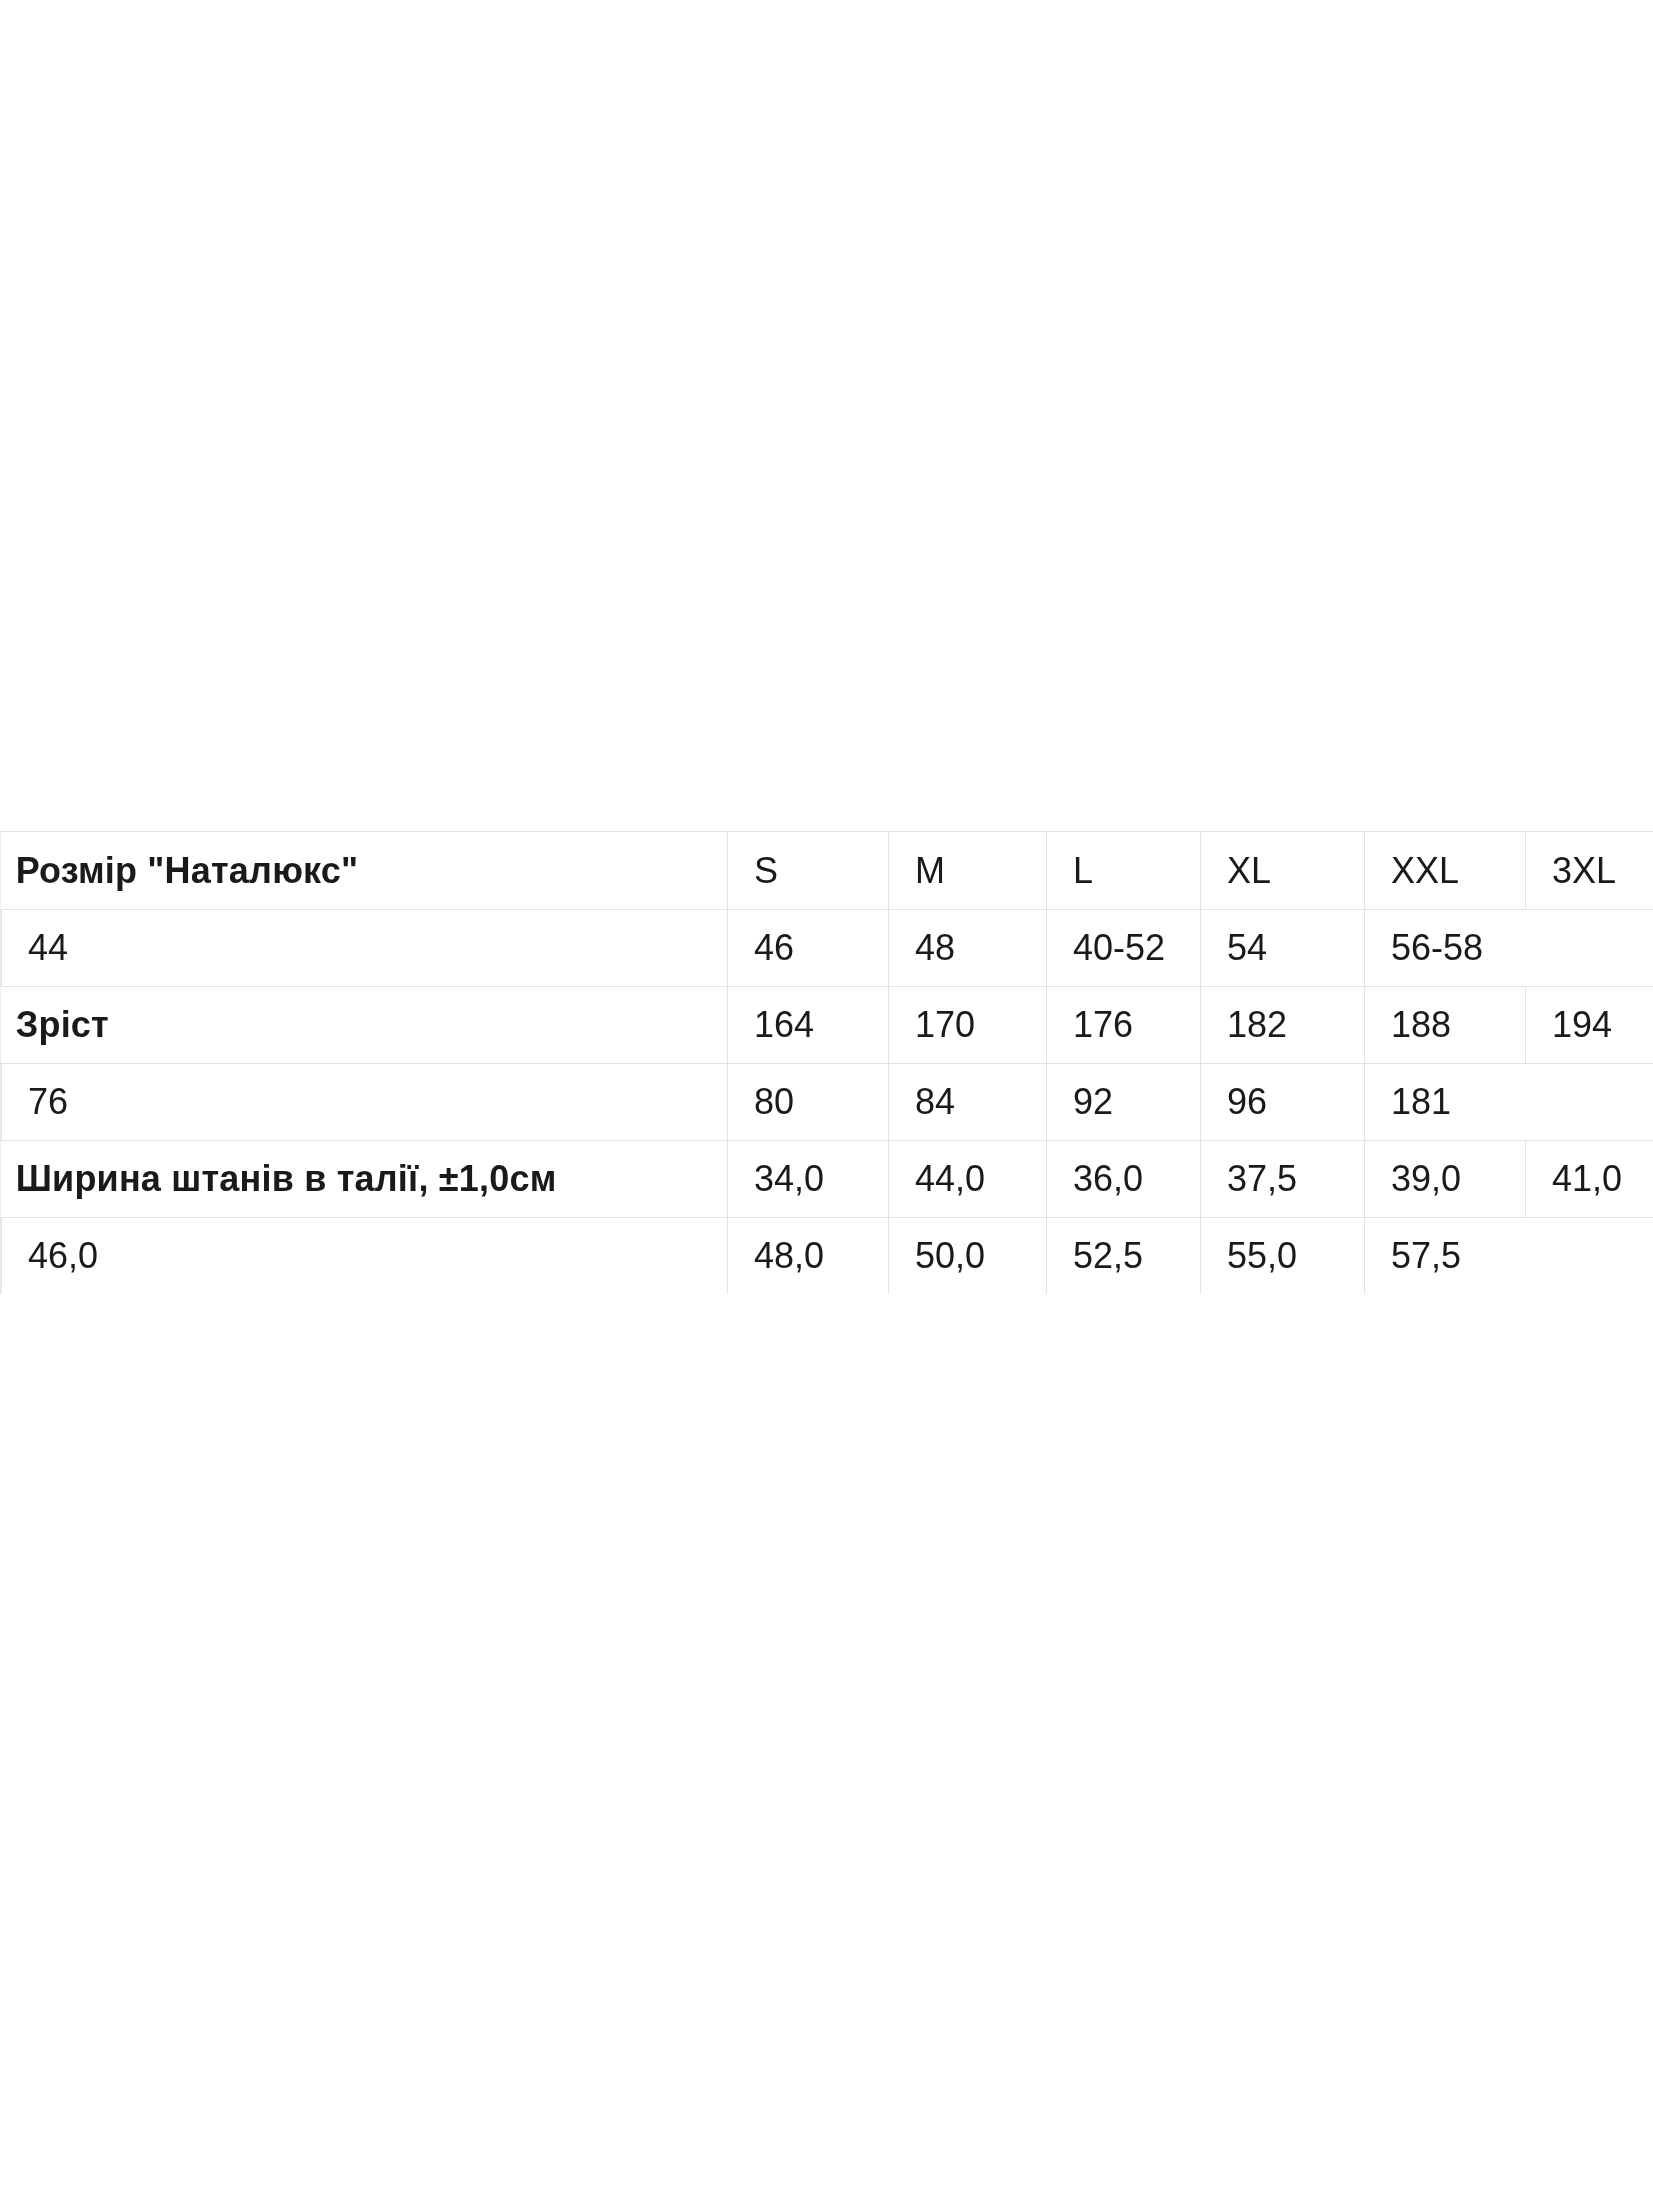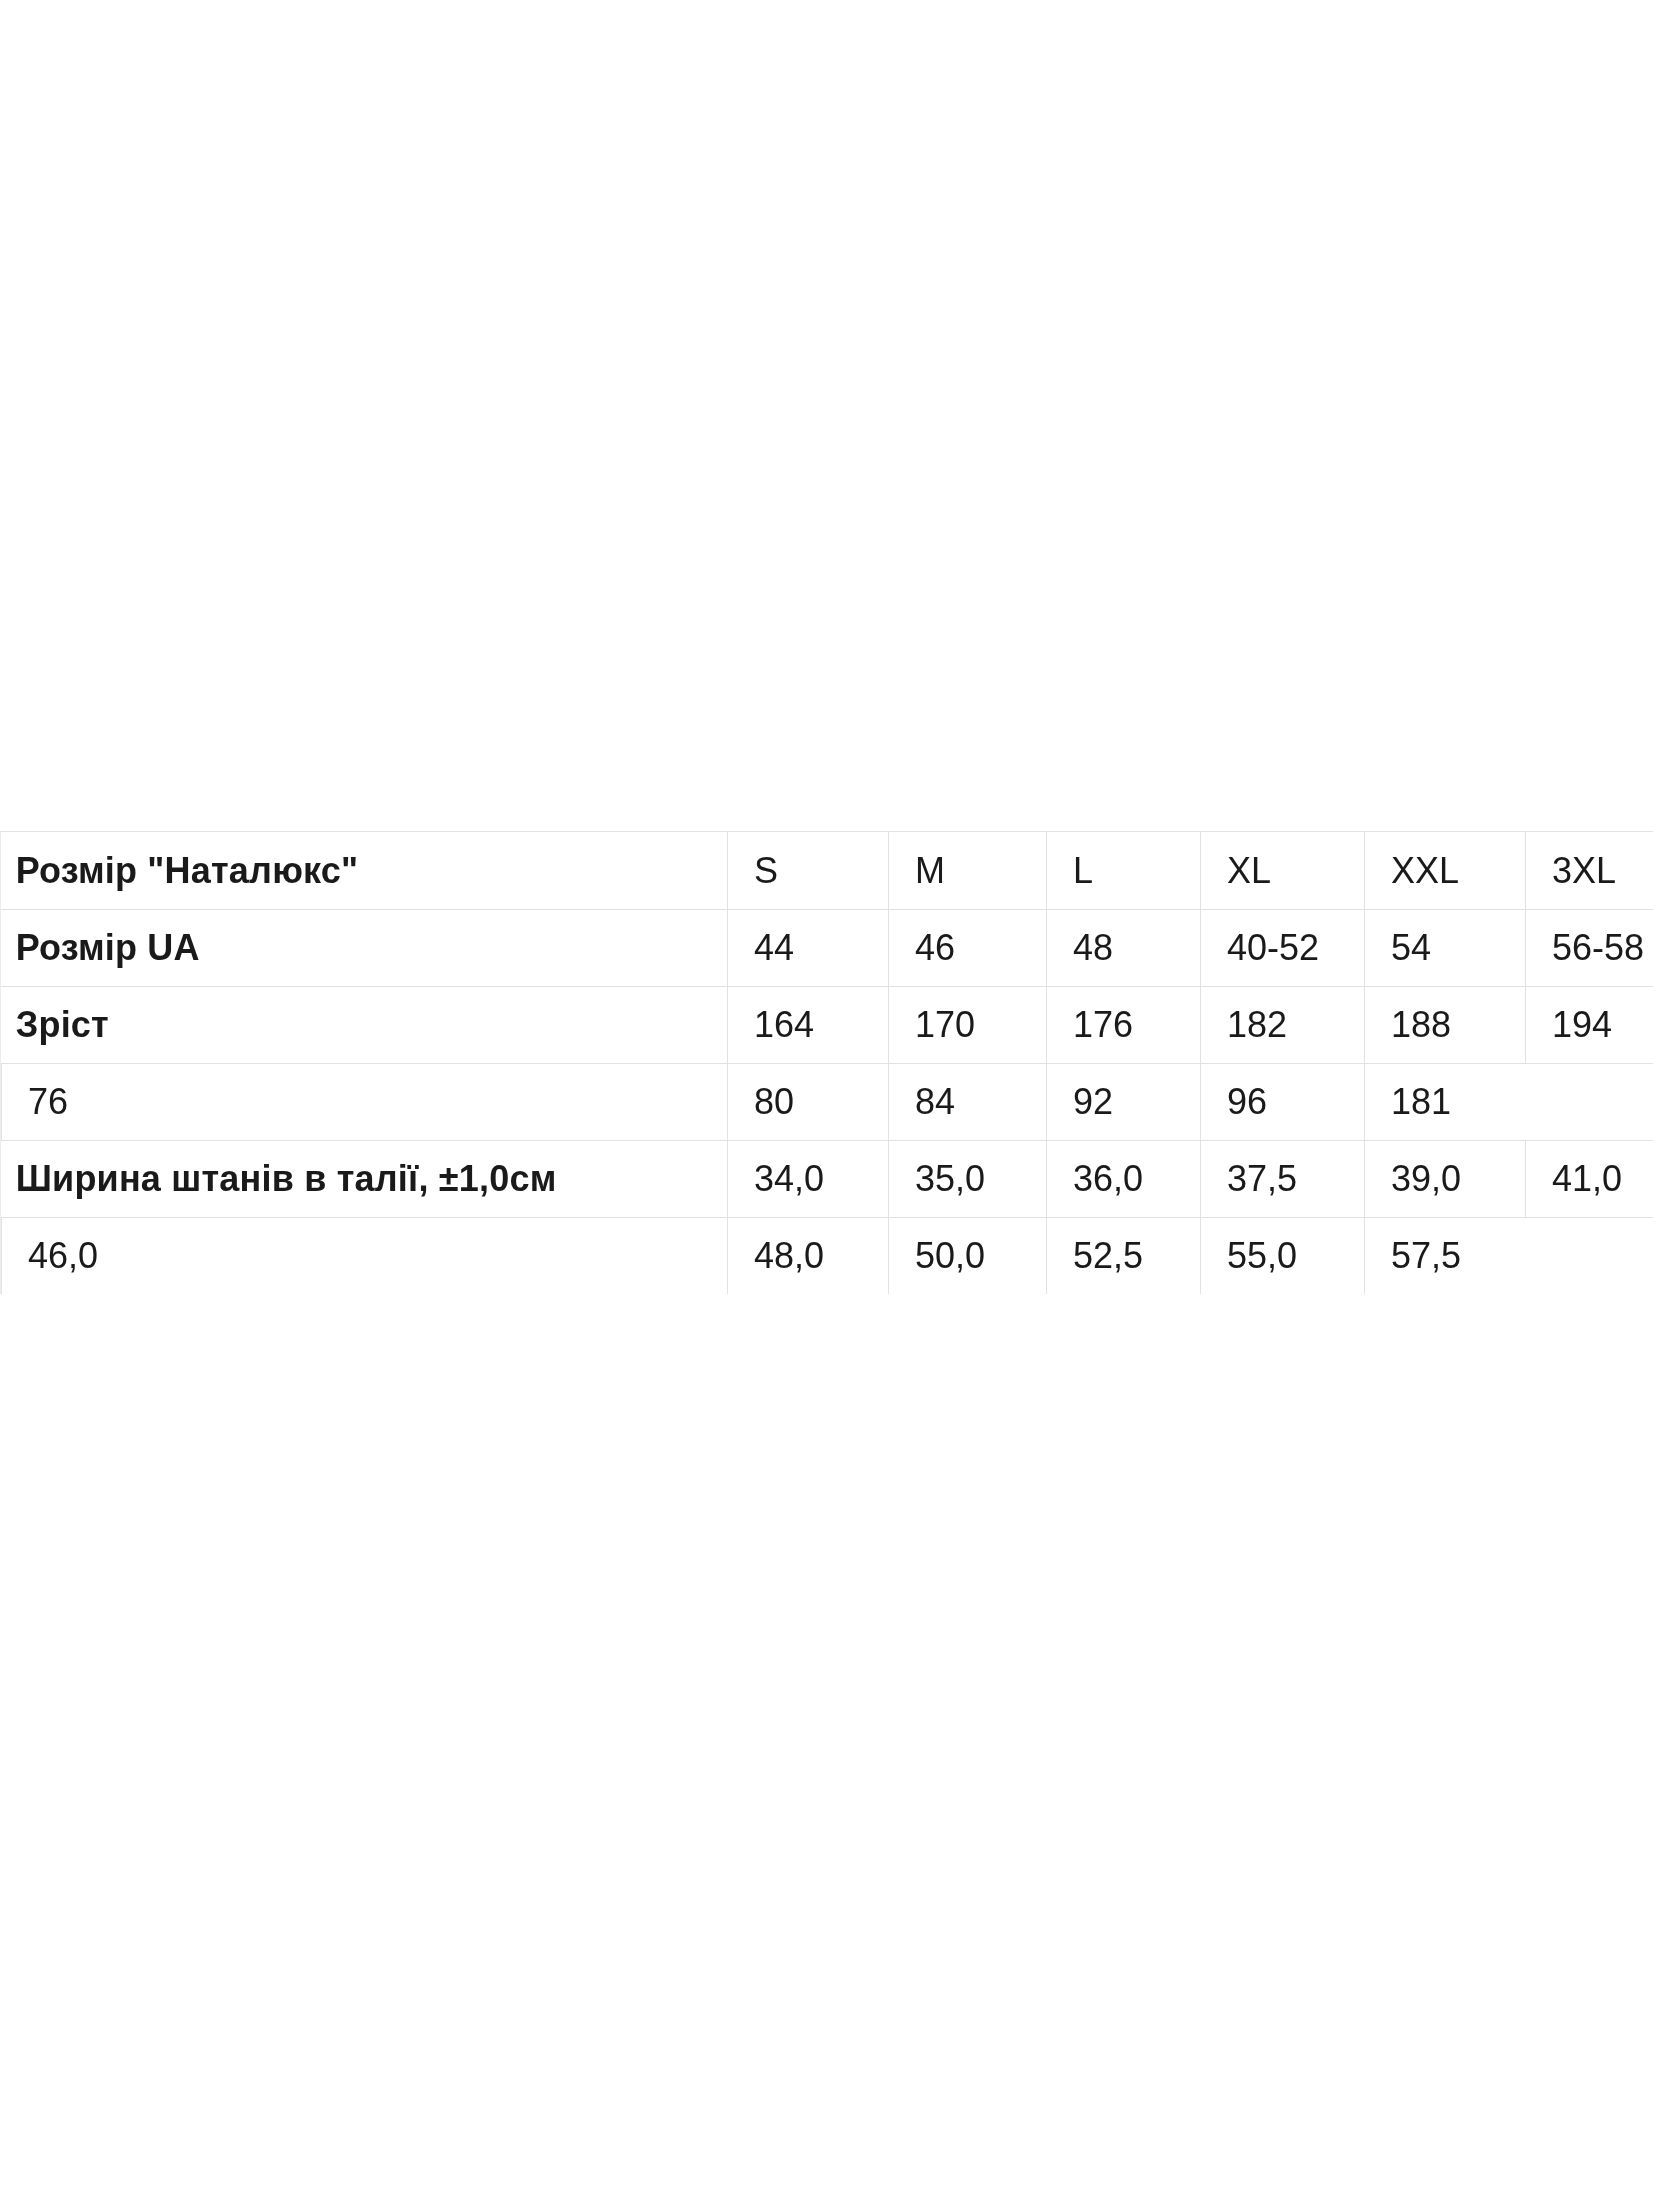--- a/index.html
+++ b/index.html
@@ -59,21 +59,20 @@
     <div class="table-row">
       <div class="cell label-cell">Розмір "Наталюкс"</div>
       <div class="cell value-cell">S</div>
       <div class="cell value-cell">M</div>
       <div class="cell value-cell">L</div>
       <div class="cell value-cell">XL</div>
       <div class="cell value-cell">XXL</div>
       <div class="cell value-cell">3XL</div>
     </div>
     <div class="table-row">
-      <div class="cell label-cell">Розмір UA</div>
       <div class="cell value-cell">44</div>
       <div class="cell value-cell">46</div>
       <div class="cell value-cell">48</div>
       <div class="cell value-cell">40-52</div>
       <div class="cell value-cell">54</div>
       <div class="cell value-cell">56-58</div>
     </div>
     <div class="table-row">
       <div class="cell label-cell">Зріст</div>
       <div class="cell value-cell">164</div>
@@ -87,21 +86,21 @@
       <div class="cell value-cell">76</div>
       <div class="cell value-cell">80</div>
       <div class="cell value-cell">84</div>
       <div class="cell value-cell">92</div>
       <div class="cell value-cell">96</div>
       <div class="cell value-cell">181</div>
     </div>
     <div class="table-row">
       <div class="cell label-cell">Ширина штанів в талії, ±1,0см</div>
       <div class="cell value-cell">34,0</div>
-      <div class="cell value-cell">35,0</div>
+      <div class="cell value-cell">44,0</div>
       <div class="cell value-cell">36,0</div>
       <div class="cell value-cell">37,5</div>
       <div class="cell value-cell">39,0</div>
       <div class="cell value-cell">41,0</div>
     </div>
     <div class="table-row">
       <div class="cell value-cell">46,0</div>
       <div class="cell value-cell">48,0</div>
       <div class="cell value-cell">50,0</div>
       <div class="cell value-cell">52,5</div>

